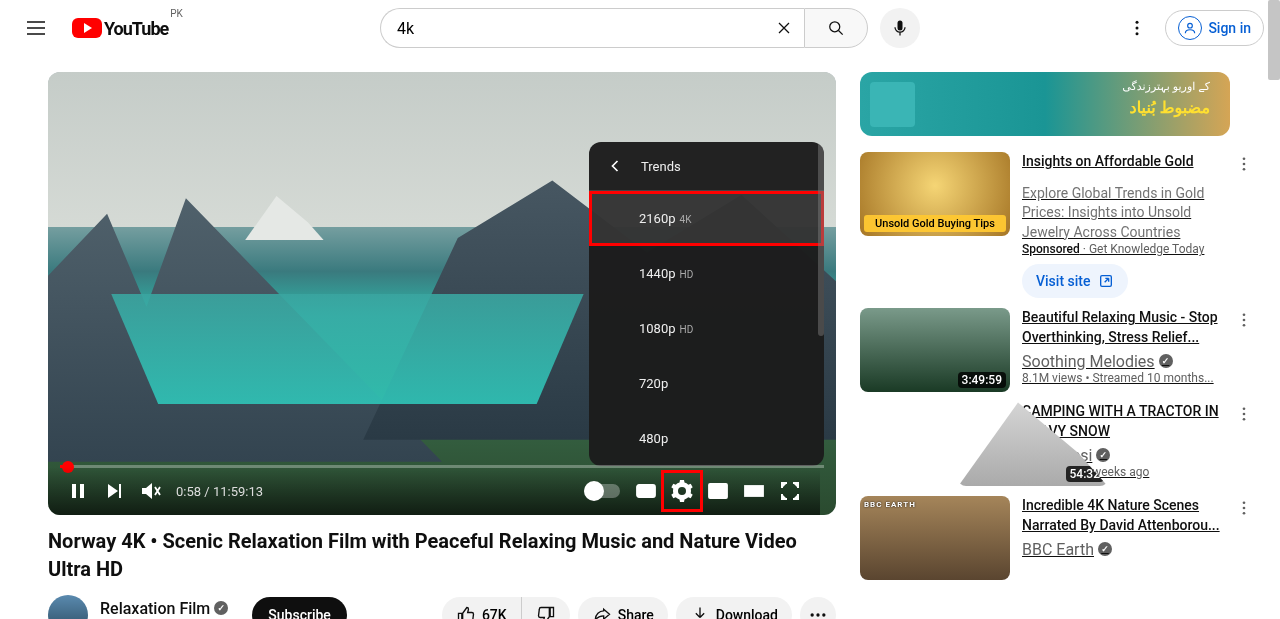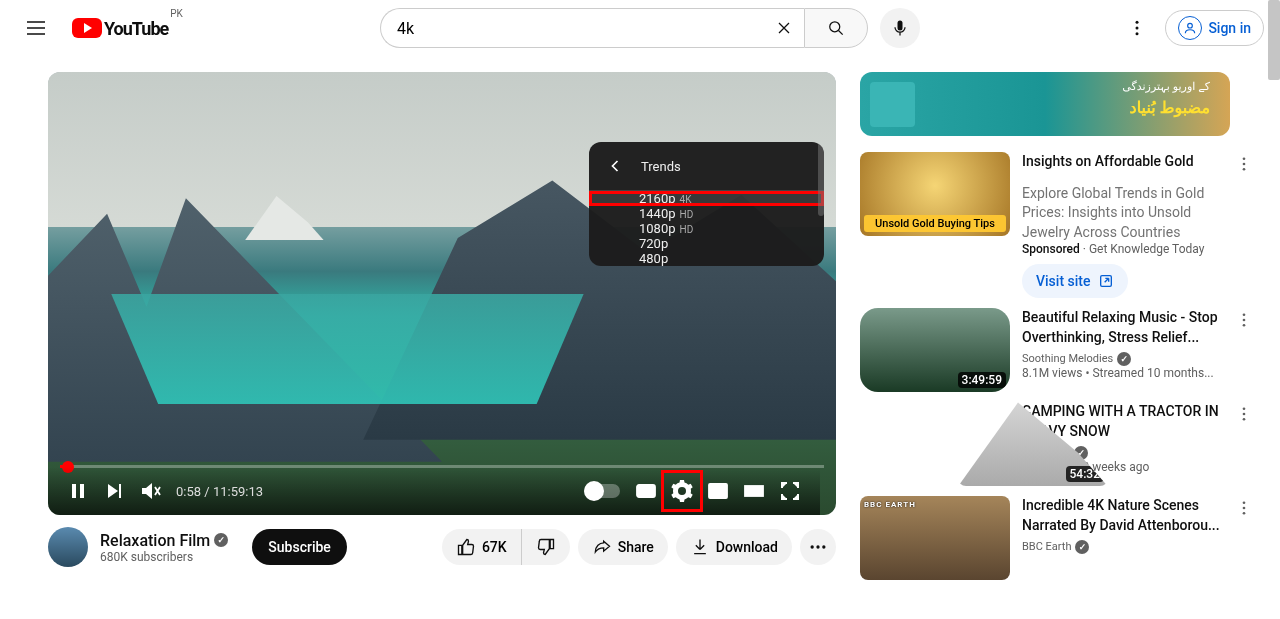--- a/index.html
+++ b/index.html
@@ -28,21 +28,21 @@
 .primary { width:788px; }
 .player { width:788px; height:443px; position:relative; border-radius:12px; overflow:hidden; background:linear-gradient(to bottom, #aab5b9 0%, #cdd4d2 20%, #3a7a7e 45%, #2fb5a8 55%, #3a6b4a 70%, #2a4a2f 100%); }
 .mtn { position:absolute; background:#3a4a55; }
 .m1 { clip-path:polygon(0 100%, 0 40%, 15% 20%, 25% 50%, 35% 15%, 100% 100%); width:50%; height:70%; top:18%; left:0; background:linear-gradient(#556670,#334450); }
 .m2 { clip-path:polygon(0 100%, 20% 30%, 40% 10%, 60% 35%, 80% 15%, 100% 45%, 100% 100%); width:60%; height:65%; top:18%; right:0; background:linear-gradient(#4a5a65,#2a3a45); }
 .sky { position:absolute; top:0; left:0; right:0; height:35%; background:linear-gradient(#c5ccc8,#d5dad5); }
 .snow { position:absolute; top:28%; left:25%; width:10%; height:10%; background:#e5e8e5; clip-path:polygon(0 100%,40% 0,80% 60%,100% 100%); }
 .water { position:absolute; top:50%; left:8%; width:60%; height:25%; background:linear-gradient(#3aa5a0,#2fc5b8); clip-path:polygon(0 0,100% 0,90% 100%,10% 100%); opacity:.9;}
 .quality-menu { position:absolute; top:70px; right:12px; width:235px; background:rgba(28,28,28,.97); border-radius:12px; color:#eee; font-size:13px; overflow:hidden; }
 .quality-header { display:flex; align-items:center; gap:16px; padding:14px 16px; border-bottom:1px solid rgba(255,255,255,.15); cursor:pointer; }
-.quality-item { padding:0 50px; cursor:pointer; display:flex; align-items:baseline; gap:4px;}
+.quality-item { padding:20px 50px; cursor:pointer; display:flex; align-items:baseline; gap:4px;}
 .quality-item.selected { background:rgba(255,255,255,.1); }
 .quality-item .badge { font-size:10px; color:#aaa; vertical-align:super; }
 .quality-item:first-of-type { outline:3px solid #ff0000; outline-offset:-3px; }
 .q-scroll { position:absolute; top:0; right:0; width:6px; height:60%; background:rgba(120,120,120,.5); border-radius:3px;}
 .player-controls { position:absolute; bottom:0; left:0; right:16px; height:48px; display:flex; align-items:center; padding:0 12px; color:#fff; background:linear-gradient(transparent,rgba(0,0,0,.6));justify-content:space-between; }
 .progress { position:absolute; bottom:47px; left:12px; right:12px; height:3px; background:rgba(255,255,255,.3); }
 .progress-played { position:absolute; left:0; width:1%; height:100%; background:#ff0000; }
 .progress-played::after { content:''; position:absolute; right:-6px; top:-4px; width:12px; height:12px; background:#ff0000; border-radius:50%; }
 .ctrl-btn { width:36px; height:36px; display:flex; align-items:center; justify-content:center; cursor:pointer; }
 .ctrl-svg { width:24px; height:24px; fill:#fff; }
@@ -75,30 +75,30 @@
 .promo-thumb { width:40px; height:40px; border-radius:4px; background:radial-gradient(#fff,#f55,#a00); border:1px solid #eee; flex-shrink:0; margin-left:12px;}
 .promo-info { flex:1; }
 .promo-title { font-size:15px; font-weight:400; }
 .promo-sub { font-size:12px; color:#606060; }
 .promo-sub b { font-weight:500; color:#0f0f0f;}
 .shop-btn { background:#065fd4; color:#fff; border:none; border-radius:18px; padding:0 16px; height:36px; font-size:14px; font-weight:500; cursor:pointer; }
 .sidebar-list { margin-top:16px; }
 .sidebar-item { display:flex; gap:12px; margin-bottom:10px; position:relative; }
 .side-thumb { width:150px; height:84px; border-radius:8px; background:#555; flex-shrink:0; position:relative; overflow:hidden;}
 .side-thumb.gold { background:radial-gradient(circle at 50% 40%, #f5d575, #a57525); }
-.side-thumb.forest { background:linear-gradient(#7a9a8a 0%, #1a3a25 100%);border-radius:18px; }
+.side-thumb.forest { background:linear-gradient(#7a9a8a 0%, #1a3a25 100%); }
 .side-thumb.snow { background:linear-gradient(#d5d5d5, #aaa); }
 .side-thumb.nature { background:linear-gradient(#a5855a,#5a4530); }
 .thumb-overlay { position:absolute; bottom:4px; left:4px; right:4px; background:rgba(255,200,50,.95); color:#000; font-size:11px; font-weight:500; padding:2px 4px; border-radius:3px; text-align:center; }
 .thumb-duration { position:absolute; bottom:4px; right:4px; background:rgba(0,0,0,.8); color:#fff; font-size:12px; font-weight:500; padding:1px 4px; border-radius:4px; }
 .thumb-bbc { position:absolute; top:4px; left:4px; color:#fff; font-size:8px; font-weight:bold; letter-spacing:1px; text-shadow:0 0 2px #000;}
-.side-info { flex:1; min-width:0; padding-right:20px;}
+.side-info { flex:1; min-width:0; padding-right:20px;text-decoration:underline;}
 .side-title { font-size:14px; font-weight:500; line-height:1.4; display:-webkit-box; -webkit-line-clamp:2; -webkit-box-orient:vertical; overflow:hidden; }
 .side-ad-desc { font-size:14px; color:#737373; line-height:1.4; margin-top:12px; display:-webkit-box; -webkit-line-clamp:3; -webkit-box-orient:vertical; overflow:hidden;}
-.side-channel { font-size:11px; color:#606060; margin-top:4px; display:flex; align-items:flex-start; gap:4px;}
+.side-channel { font-size:16px; color:#606060; margin-top:4px; display:flex; align-items:center; gap:4px;}
 .side-stats { font-size:12px; color:#606060; }
 .side-more { position:absolute; top:0; right:-4px; cursor:pointer; width:24px; height:24px; display:flex; align-items:center; justify-content:center;}
 .visit-btn { display:inline-flex; align-items:center; gap:8px; border:none; background:#eef4fd; color:#065fd4; border-radius:18px; padding:0 14px; height:34px; font-size:14px; font-weight:500; cursor:pointer; margin-top:8px;}
 .scrollbar-page { position:fixed; top:0; right:0; width:12px; height:80px; background:#c5c5c5; border-radius:2px;}
 svg.ico { width:20px; height:20px; }
 </style>
 </head>
 <body>
 
 <div class="header">
@@ -247,20 +247,21 @@
             </svg>
           </div>
         <div class="ctrl-btn">
             <svg class="ctrl-svg" viewBox="0 0 24 24" fill="none" stroke="#fff" stroke-width="2">
               <path d="M4 9V4h5M20 9V4h-5M4 15v5h5M20 15v5h-5"></path>
             </svg>
           </div>
       </div>
     </div>
 
+    <div class="video-title">Norway 4K • Scenic Relaxation Film with Peaceful Relaxing Music and Nature Video Ultra HD</div>
 
     <div class="video-meta">
       <div class="channel-avatar"></div>
       <div class="channel-info">
         <div class="channel-name">
           <span>Relaxation Film</span>
           <span class="verified"></span>
         </div>
         <div class="sub-count">680K subscribers</div>
       </div>

